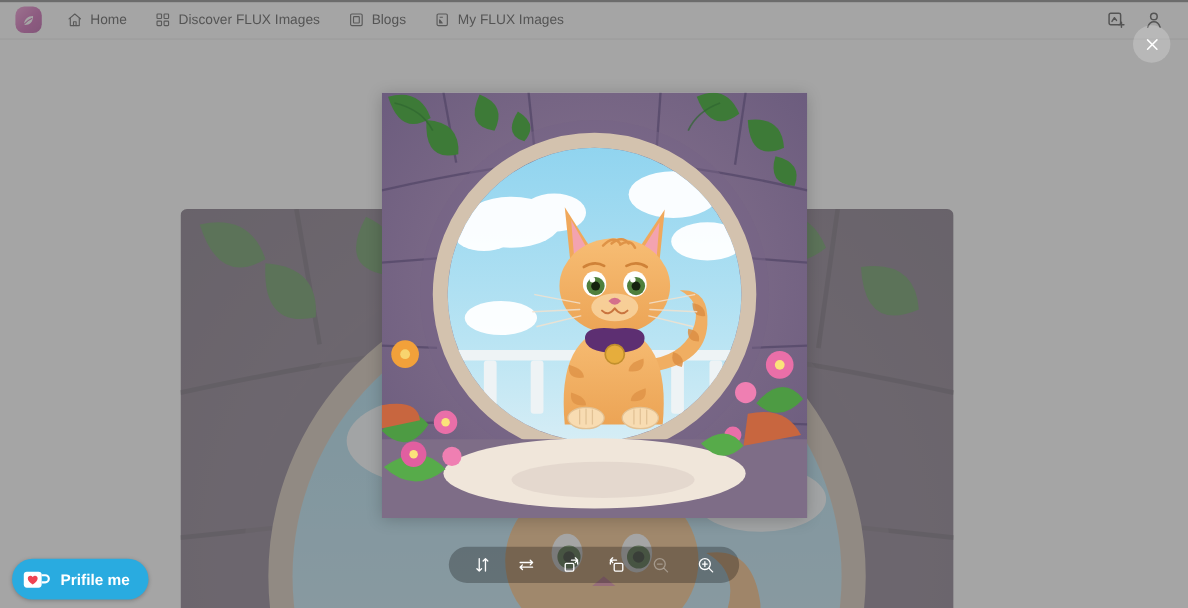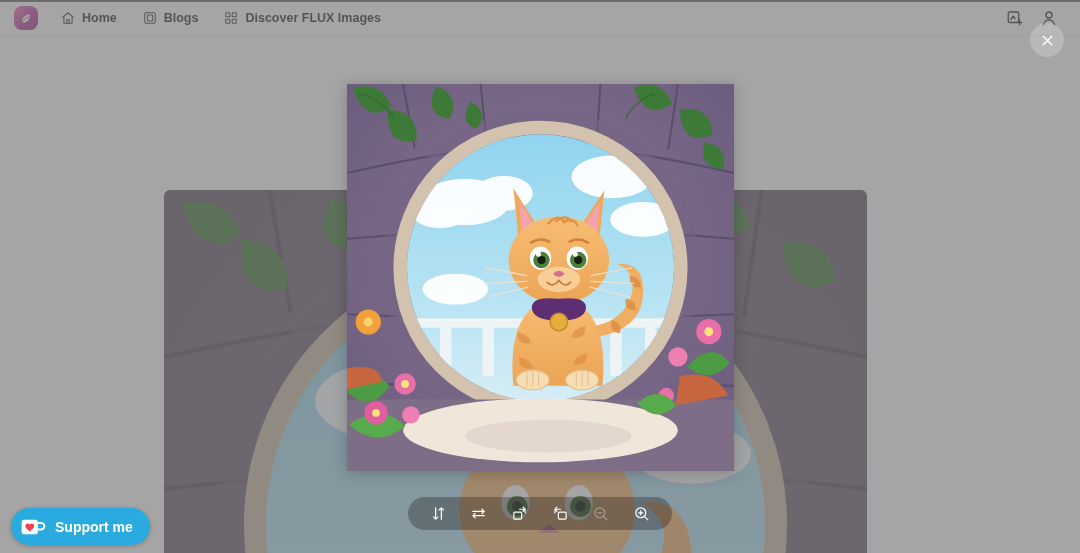--- a/index.html
+++ b/index.html
@@ -49,21 +49,21 @@
   .brand-logo {
     width: 24px; height: 24px;
     border-radius: 8px;
     background: linear-gradient(135deg, #e879c4 0%, #c13fa0 55%, #a42f8c 100%);
     display: flex; align-items: center; justify-content: center;
     flex: 0 0 auto;
     margin-right: 10px;
   }
   .brand-logo svg { display: block; }
 
-  .nav-items { display: flex; align-items: center; font-weight: bold; }
+  .nav-items { display: flex; align-items: center; }
 
   .nav-item {
     display: flex;
     align-items: center;
     gap: 7px;
     padding: 0 13px;
     height: 36px;
     color: #2b2b2b;
     font-size: 12.5px;
     white-space: nowrap;
@@ -307,40 +307,50 @@
                 <path d="M5 9.5V21h14V9.5"></path>
                 <path d="M10 21v-6h4v6"></path>
             </svg>
           </span>
           <span>Home</span>
         </div>
 
         <div class="nav-item">
           <span class="nav-icon">
             <svg width="14" height="14" viewBox="0 0 24 24" fill="none" stroke="currentColor" stroke-width="1.8">
-              <rect x="3" y="3" width="18" height="18" rx="2"></rect>
-                <rect x="7.5" y="7" width="9" height="10" rx="1"></rect>
-            </svg>
-          </span>
-          <span>Blogs</span>
-        </div>
-
-        <div class="nav-item">
-          <span class="nav-icon">
-            <svg width="14" height="14" viewBox="0 0 24 24" fill="none" stroke="currentColor" stroke-width="1.8">
               <rect x="3" y="3" width="7" height="7" rx="1.2"></rect>
                 <rect x="14" y="3" width="7" height="7" rx="1.2"></rect>
               <rect x="3" y="14" width="7" height="7" rx="1.2"></rect>
                 <rect x="14" y="14" width="7" height="7" rx="1.2"></rect>
             </svg>
           </span>
           <span>Discover FLUX Images</span>
         </div>
 
-
+        <div class="nav-item">
+          <span class="nav-icon">
+            <svg width="14" height="14" viewBox="0 0 24 24" fill="none" stroke="currentColor" stroke-width="1.8">
+              <rect x="3" y="3" width="18" height="18" rx="2"></rect>
+                <rect x="7.5" y="7" width="9" height="10" rx="1"></rect>
+            </svg>
+          </span>
+          <span>Blogs</span>
+        </div>
+
+
+        <div class="nav-item">
+          <span class="nav-icon">
+            <svg width="14" height="14" viewBox="0 0 24 24" fill="none" stroke="currentColor" stroke-width="1.8" stroke-linejoin="round">
+              <rect x="4" y="3" width="16" height="18" rx="2"></rect>
+              <path d="M8 8h5"></path>
+                <path d="M8 12l4 5h-4z" fill="currentColor"></path>
+            </svg>
+          </span>
+          <span>My FLUX Images</span>
+        </div>
 
       </div>
 
       <div class="topbar-right">
         <span class="tb-icon">
           <svg width="18" height="18" viewBox="0 0 24 24" fill="none" stroke="currentColor" stroke-width="1.8" stroke-linecap="round" stroke-linejoin="round">
             <rect x="3" y="4" width="14" height="14" rx="2"></rect>
             <path d="M6.5 14l3-4.5 2.5 3.2"></path>
             <path d="M18 15v6M15 18h6"></path>
           </svg>
@@ -606,16 +616,16 @@
   </div>
 
   <button class="support-btn">
     <span class="kofi-cup">
       <svg width="26" height="20" viewBox="0 0 32 24" fill="none">
         <rect x="2" y="3" width="20" height="18" rx="3.5" fill="#ffffff"></rect>
         <path d="M22 7h4a4 4 0 0 1 0 8h-4" stroke="#ffffff" stroke-width="2.4" fill="none"></path>
         <path d="M12 17.5C8.5 14.8 6.5 13 6.5 10.6 6.5 8.9 7.8 7.7 9.4 7.7c1 0 1.9.5 2.6 1.3.7-.8 1.6-1.3 2.6-1.3 1.6 0 2.9 1.2 2.9 2.9 0 2.4-2 4.2-5.5 6.9z" fill="#ef4352"></path>
       </svg>
     </span>
-    <span>Support me</span>
+    <span>Prifile me</span>
   </button>
 
 </div>
 
 </body></html>

